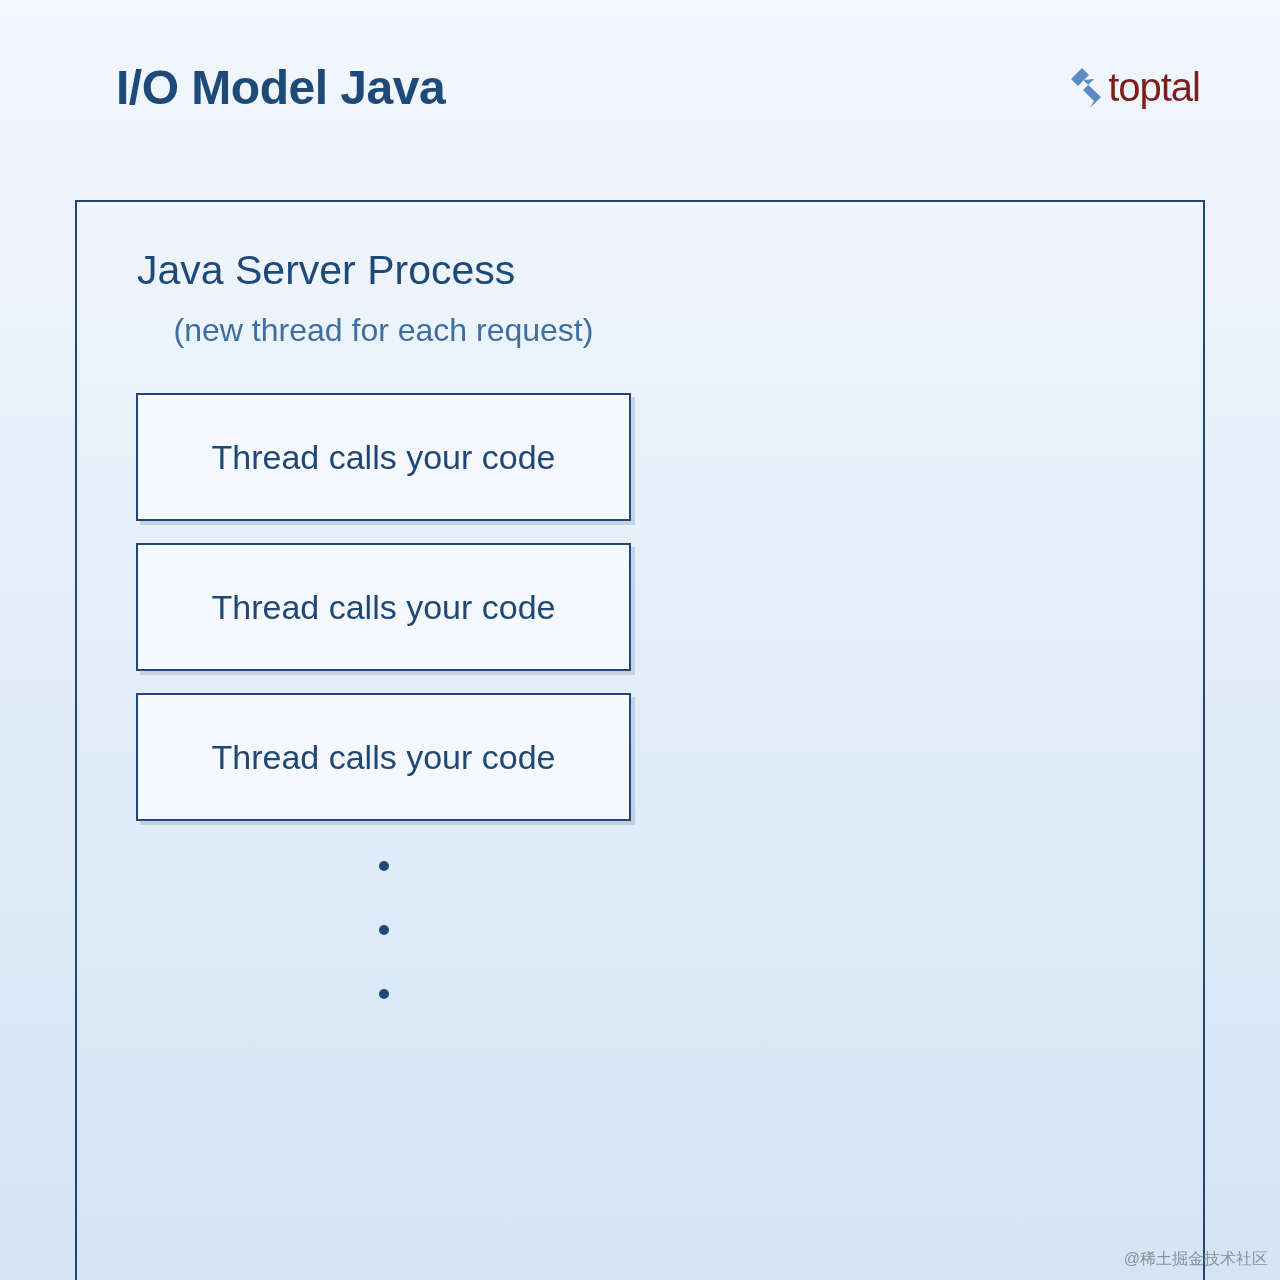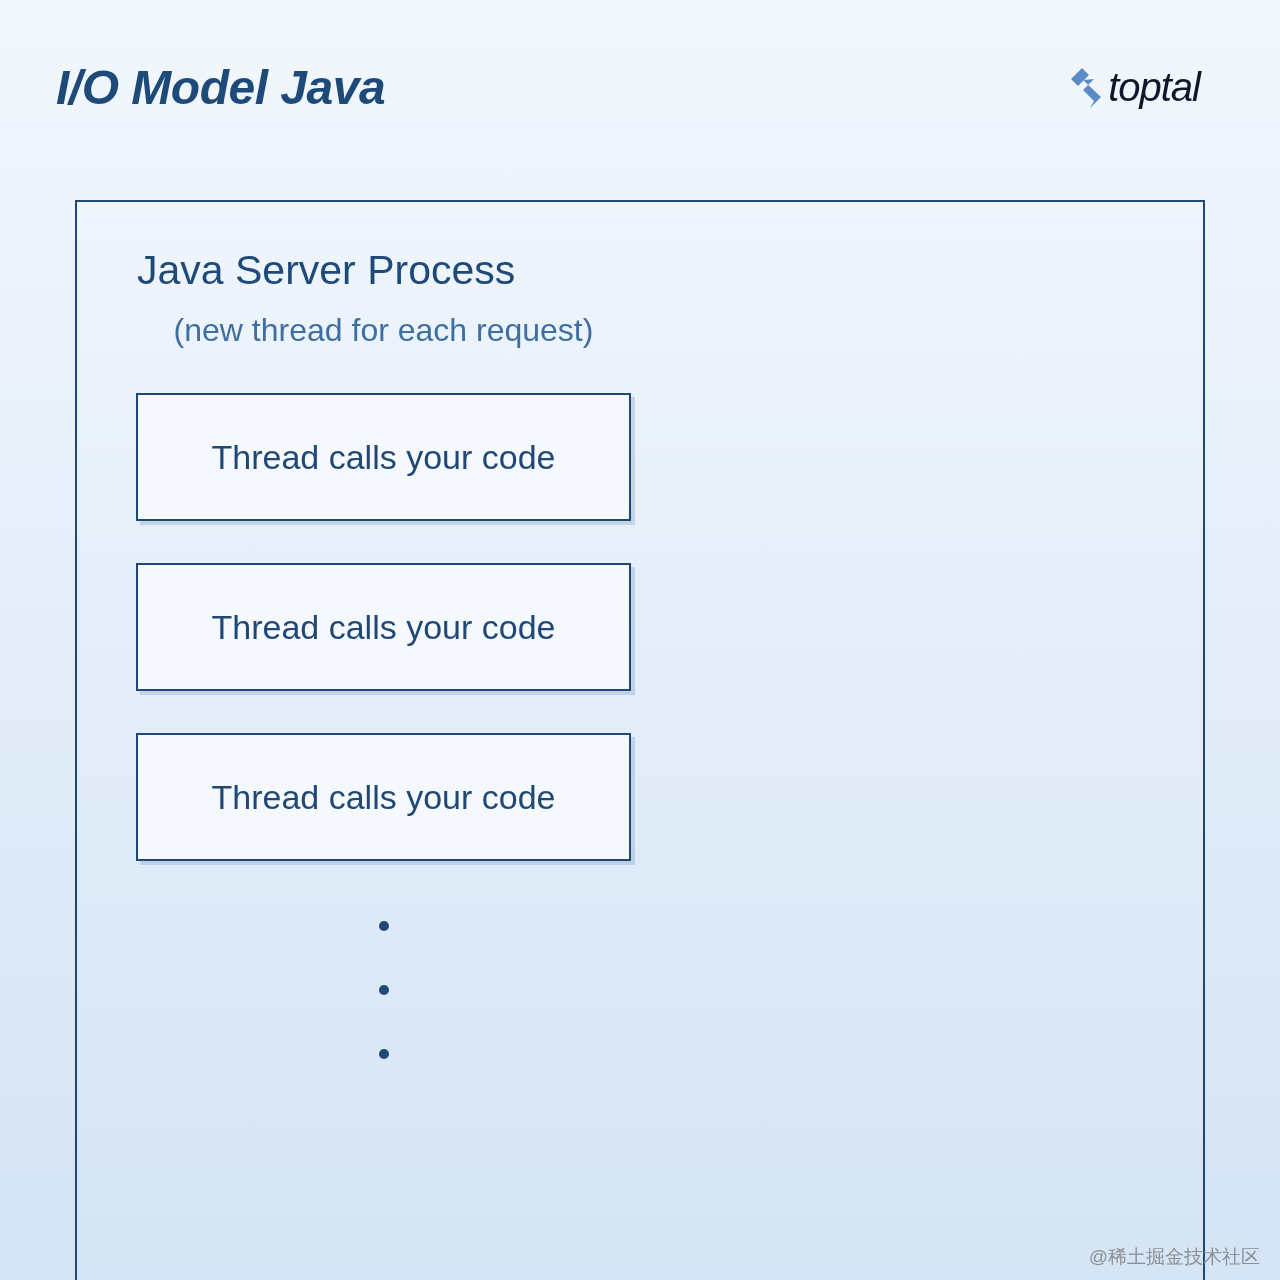--- a/index.html
+++ b/index.html
@@ -14,22 +14,21 @@
     }
     body {
       font-family: -apple-system, BlinkMacSystemFont, "Segoe UI", Helvetica, Arial, sans-serif;
       background: linear-gradient(180deg, #f2f7fd 0%, #e3edf9 50%, #d4e4f5 100%);
       position: relative;
     }
     .header {
       display: flex;
       justify-content: space-between;
       align-items: center;
-      padding: 60px 80px 0 56px;
-      font-style: italic;
+      padding: 60px 80px 0 116px;
     }
     .title {
       font-size: 48px;
       font-weight: 600;
       color: #1e4a7a;
       letter-spacing: -0.5px;
     }
     .logo {
       display: flex;
       align-items: center;
@@ -38,21 +37,21 @@
     .logo-icon {
       width: 32px;
       height: 32px;
       display: flex;
       align-items: center;
       justify-content: center;
     }
     .logo-text {
       font-size: 40px;
       font-weight: 500;
-      color: #0f172a;
+      color: #7f1d1d;
       letter-spacing: -1px;
     }
     .process-box {
       margin: 85px 75px 0 75px;
       border: 2px solid #204876;
       background: linear-gradient(180deg, rgba(242,247,253,0.3) 0%, rgba(211,228,245,0.3) 100%);
       padding: 45px 50px 75px 50px;
       height: 1178px;
       position: relative;
     }
@@ -95,41 +94,41 @@
     .thread-box {
       width: 495px;
       height: 128px;
       border: 2px solid #204876;
       background: #f5f9fd;
       display: flex;
       align-items: center;
       justify-content: center;
       font-size: 34px;
       color: #204876;
-      margin-bottom: 42px;
+      margin-bottom: 22px;
       box-shadow: 4px 4px 0 rgba(130, 160, 195, 0.35);
     }
     .dots {
       display: flex;
       flex-direction: column;
       align-items: center;
       gap: 54px;
       margin-top: 18px;
     }
     .dot {
       width: 10px;
       height: 10px;
       background: #204876;
       border-radius: 50%;
     }
     .watermark {
       position: absolute;
-      right: 20px;
+      right: 12px;
       bottom: 10px;
-      font-size: 19px;
+      font-size: 16px;
       color: #8a8f95;
     }
   </style>
 </head>
 <body>
 
 <div class="header">
   <div class="title">I/O Model Java</div>
   <div class="logo">
     <span class="logo-icon">

